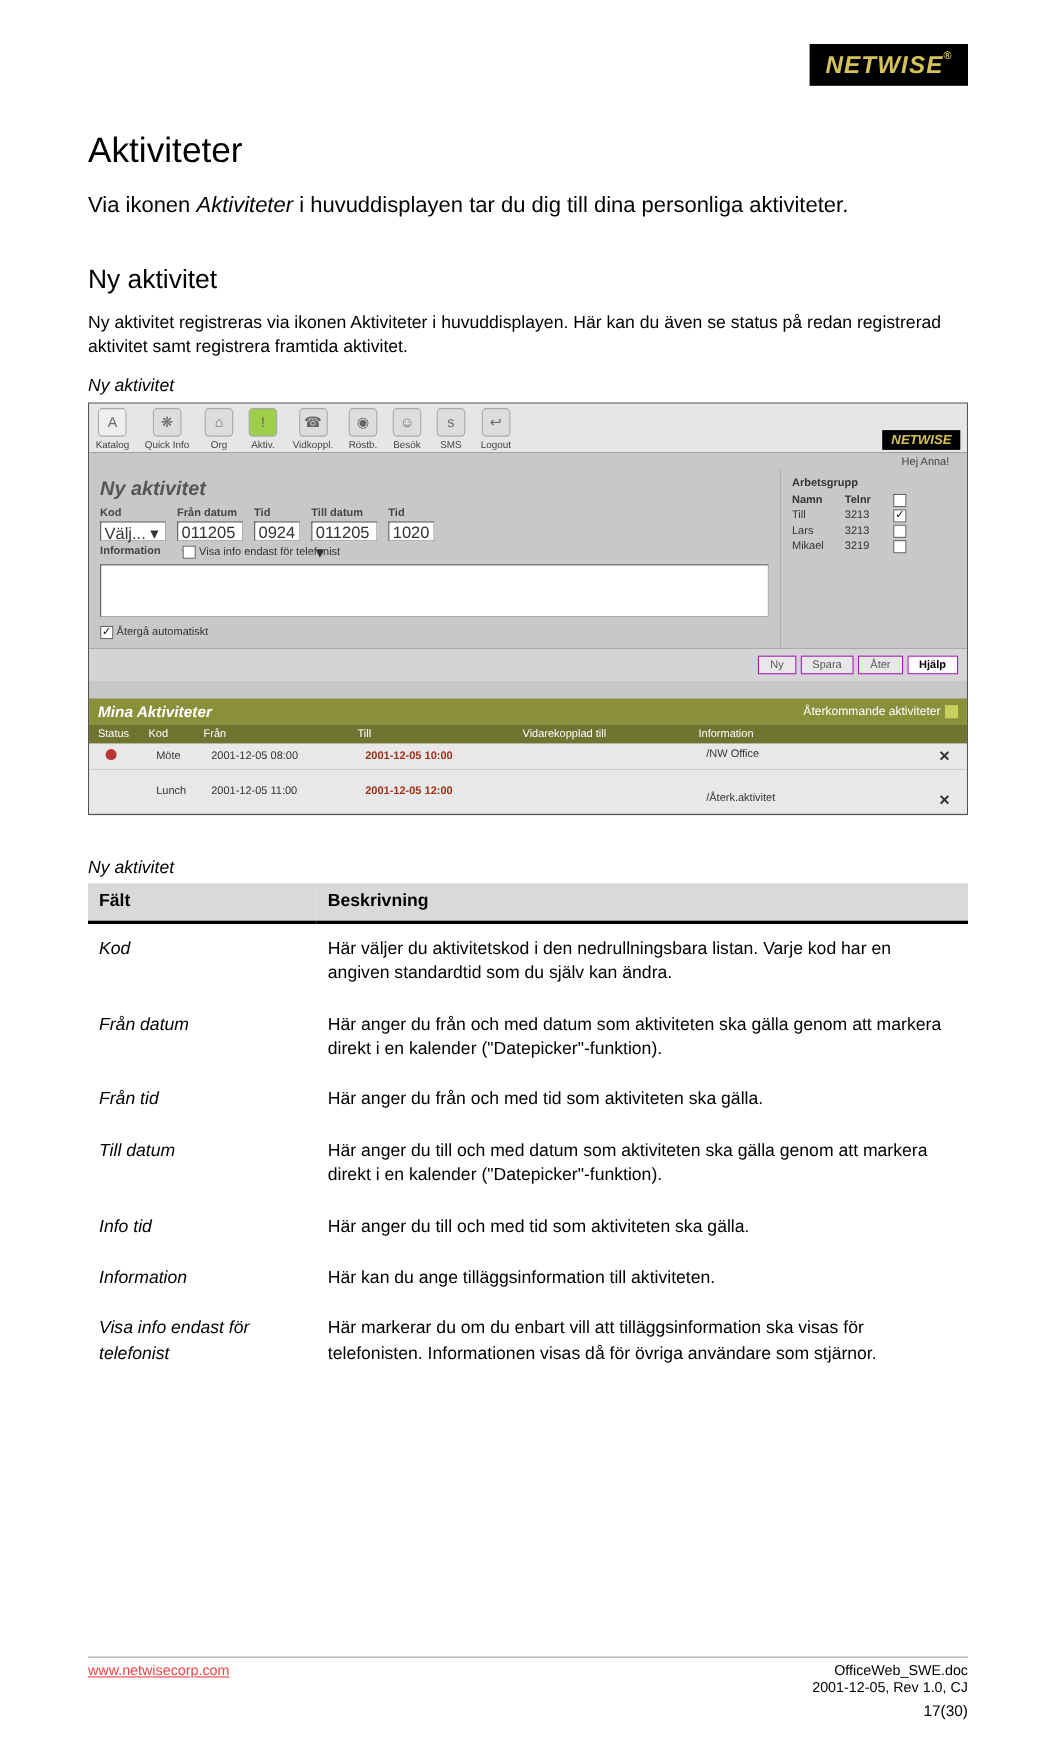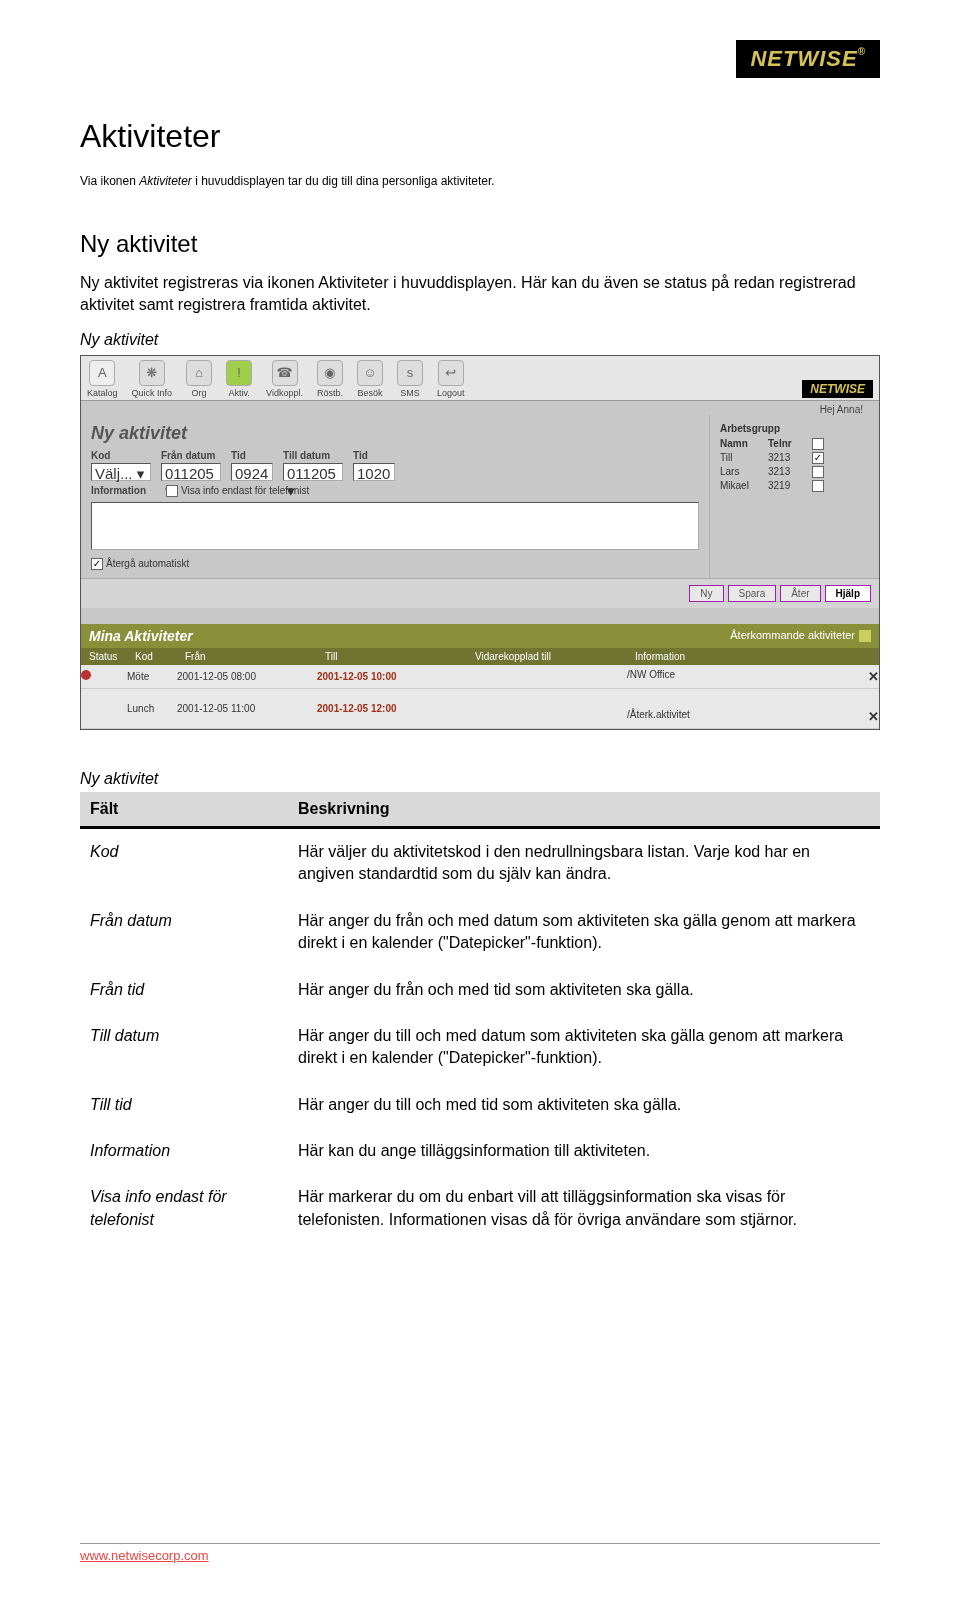--- a/index.html
+++ b/index.html
@@ -30,21 +30,21 @@
     letter-spacing: 1px;
     position: relative;
   }
   .logo sup { font-size: 10px; vertical-align: top; color:#d4c157; font-style:normal;}
   h1 {
     font-size: 32px;
     font-weight: normal;
     margin-bottom: 18px;
   }
   .intro {
-    font-size: 12px;
+    font-size: 20px;
     margin-bottom: 40px;
     line-height: 1.4;
   }
   .intro .em { font-style: italic; }
   h2 {
     font-size: 24px;
     font-weight: normal;
     margin-bottom: 14px;
   }
   .para {
@@ -113,21 +113,21 @@
   .ag-n{width:44px;}
   .ag-t{width:40px;}
   .btn-row{display:flex;justify-content:flex-end;gap:4px;padding:6px 8px;background:#d4d4d4;border-top:1px solid #aaa;}
   .btn{background:#e8e8e8;border:1px solid #a21caf;font-size:10px;padding:2px 10px;color:#555;}
   .btn.h{background:#fff;color:#000;font-weight:bold;}
   .mina-bar{background:#8a8f3a;color:#fff;font-size:14px;font-weight:bold;font-style:italic;padding:4px 8px;display:flex;justify-content:space-between;align-items:center;margin-top:16px;}
   .mina-bar .ak{color:#fff;font-size:11px;font-style:normal;font-weight:normal;}
   .mina-bar .ak .sq{display:inline-block;width:12px;height:12px;background:#c9cf5a;margin-left:4px;vertical-align:middle;}
   .mina-head{background:#6f7430;color:#fff;display:flex;font-size:10px;padding:3px 8px;}
   .mh1{width:46px;}.mh2{width:50px;}.mh3{width:140px;}.mh4{width:150px;}.mh5{width:160px;}.mh6{flex:1;}
-  .mina-row{display:flex;font-size:10px;padding:4px 0;background:#e8e8e8;border-bottom:1px solid #ccc;align-items:center;}
+  .mina-row{display:flex;font-size:10px;padding:4px 15px;background:#e8e8e8;border-bottom:1px solid #ccc;align-items:center;}
   .mina-row .dot{width:10px;height:10px;border-radius:50%;background:#b33;display:inline-block;}
   .mina-row .xx{font-weight:bold;font-size:13px;}
   .mina-row .red{color:#a03018;font-weight:bold;}
   
   .caption2 { font-style: italic; font-size:16px; margin-bottom:4px; margin-top:30px;}
   table.desc {
     width: 100%;
     border-collapse: collapse;
     font-size: 16px;
   }
@@ -316,31 +316,36 @@
         </tr>
     <tr>
           <td class="f">Från tid</td>
           <td>Här anger du från och med tid som aktiviteten ska gälla.</td>
         </tr>
     <tr>
           <td class="f">Till datum</td>
           <td>Här anger du till och med datum som aktiviteten ska gälla genom att markera direkt i en kalender ("Datepicker"-funktion).</td>
         </tr>
     <tr>
-          <td class="f">Till tid</td>
+          <td class="f">Info tid</td>
           <td>Här anger du till och med tid som aktiviteten ska gälla.</td>
         </tr>
     <tr>
           <td class="f">Information</td>
           <td>Här kan du ange tilläggsinformation till aktiviteten.</td>
         </tr>
     <tr>
           <td class="f">Visa info endast för telefonist</td>
           <td>Här markerar du om du enbart vill att tilläggsinformation ska visas för telefonisten. Informationen visas då för övriga användare som stjärnor.</td>
         </tr>
   </tbody>
     </table>
 
 </div>
 
 <div class="footer">
   <div><a>www.netwisecorp.com</a></div>
+  <div class="r">
+    <div>OfficeWeb_SWE.doc</div>
+    <div>2001-12-05, Rev 1.0, CJ</div>
+    <div class="pagenum">17(30)</div>
+  </div>
 </div>
 
 </body></html>

